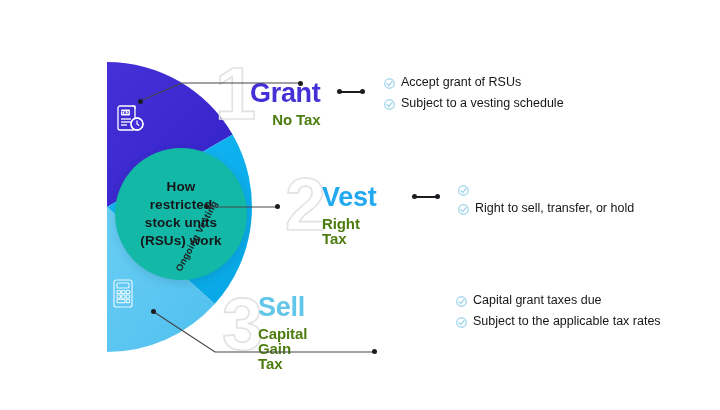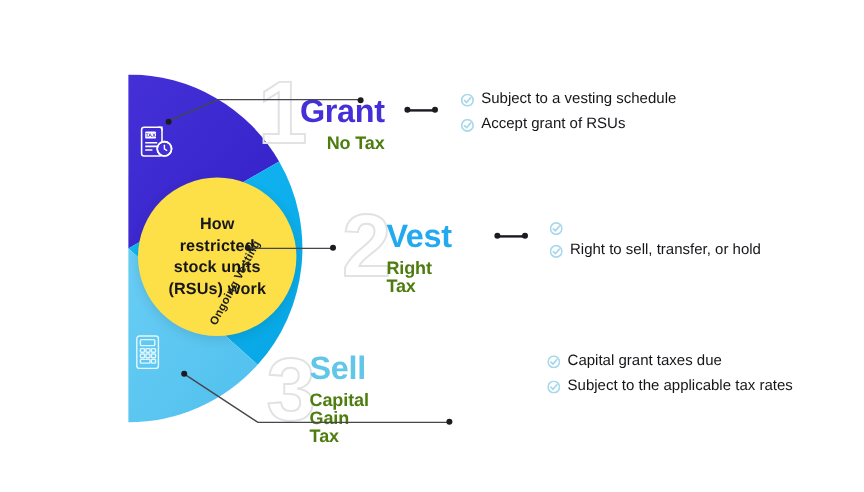--- a/index.html
+++ b/index.html
@@ -10,21 +10,21 @@
     overflow:hidden;
     position:relative;
   }
   .stage{position:absolute;left:0;top:0;width:720px;height:410px;}
 
   
   .donut-wrap{position:absolute;left:85px;top:62px;width:180px;height:290px;}
   .center-circle{
     position:absolute;left:30px;top:86px;width:132px;height:132px;
     border-radius:50%;
-    background:#fde047;
+    background:#14b8a6;
     box-shadow:0 3px 10px rgba(0,0,0,.10);
     display:flex;align-items:center;justify-content:center;
     z-index:6;
   }
   .center-text{
     text-align:center;
     font-size:13.5px;font-weight:bold;color:#16161a;line-height:1.33;
     letter-spacing:.1px;
   }
   .seg-icon{position:absolute;z-index:5;pointer-events:none;}
@@ -189,28 +189,28 @@
       <div class="bar" style="width:22px;"></div>
       <div class="d1"></div>
         <div class="d2" style="left:23px;"></div>
     </div>
     <div class="bullets" style="left:384px;top:75px;">
       <div class="bullet">
         <svg class="tick" viewBox="0 0 12 12">
           <circle cx="6" cy="6" r="5.2" fill="none" stroke="#A8D8EC" stroke-width="1.5"></circle>
           <path d="M3.4 6.2 L5.3 8.1 L8.8 3.9" fill="none" stroke="#A8D8EC" stroke-width="1.6" stroke-linecap="round" stroke-linejoin="round"></path>
         </svg>
+        <span class="btext">Accept grant of RSUs</span>
+      </div>
+      <div class="bullet">
+        <svg class="tick" viewBox="0 0 12 12">
+          <circle cx="6" cy="6" r="5.2" fill="none" stroke="#A8D8EC" stroke-width="1.5"></circle>
+          <path d="M3.4 6.2 L5.3 8.1 L8.8 3.9" fill="none" stroke="#A8D8EC" stroke-width="1.6" stroke-linecap="round" stroke-linejoin="round"></path>
+        </svg>
         <span class="btext">Subject to a vesting schedule</span>
-      </div>
-      <div class="bullet">
-        <svg class="tick" viewBox="0 0 12 12">
-          <circle cx="6" cy="6" r="5.2" fill="none" stroke="#A8D8EC" stroke-width="1.5"></circle>
-          <path d="M3.4 6.2 L5.3 8.1 L8.8 3.9" fill="none" stroke="#A8D8EC" stroke-width="1.6" stroke-linecap="round" stroke-linejoin="round"></path>
-        </svg>
-        <span class="btext">Accept grant of RSUs</span>
       </div>
     </div>
   </div>
 
   <div class="step">
     <div class="bignum" style="left:285px;top:168px;">2</div>
     <div class="titlewrap" style="left:322px;top:184px;">
       <div class="title" style="color:#22A9F0">Vest</div>
       <div class="subtitle">Right Tax</div>
     </div>

